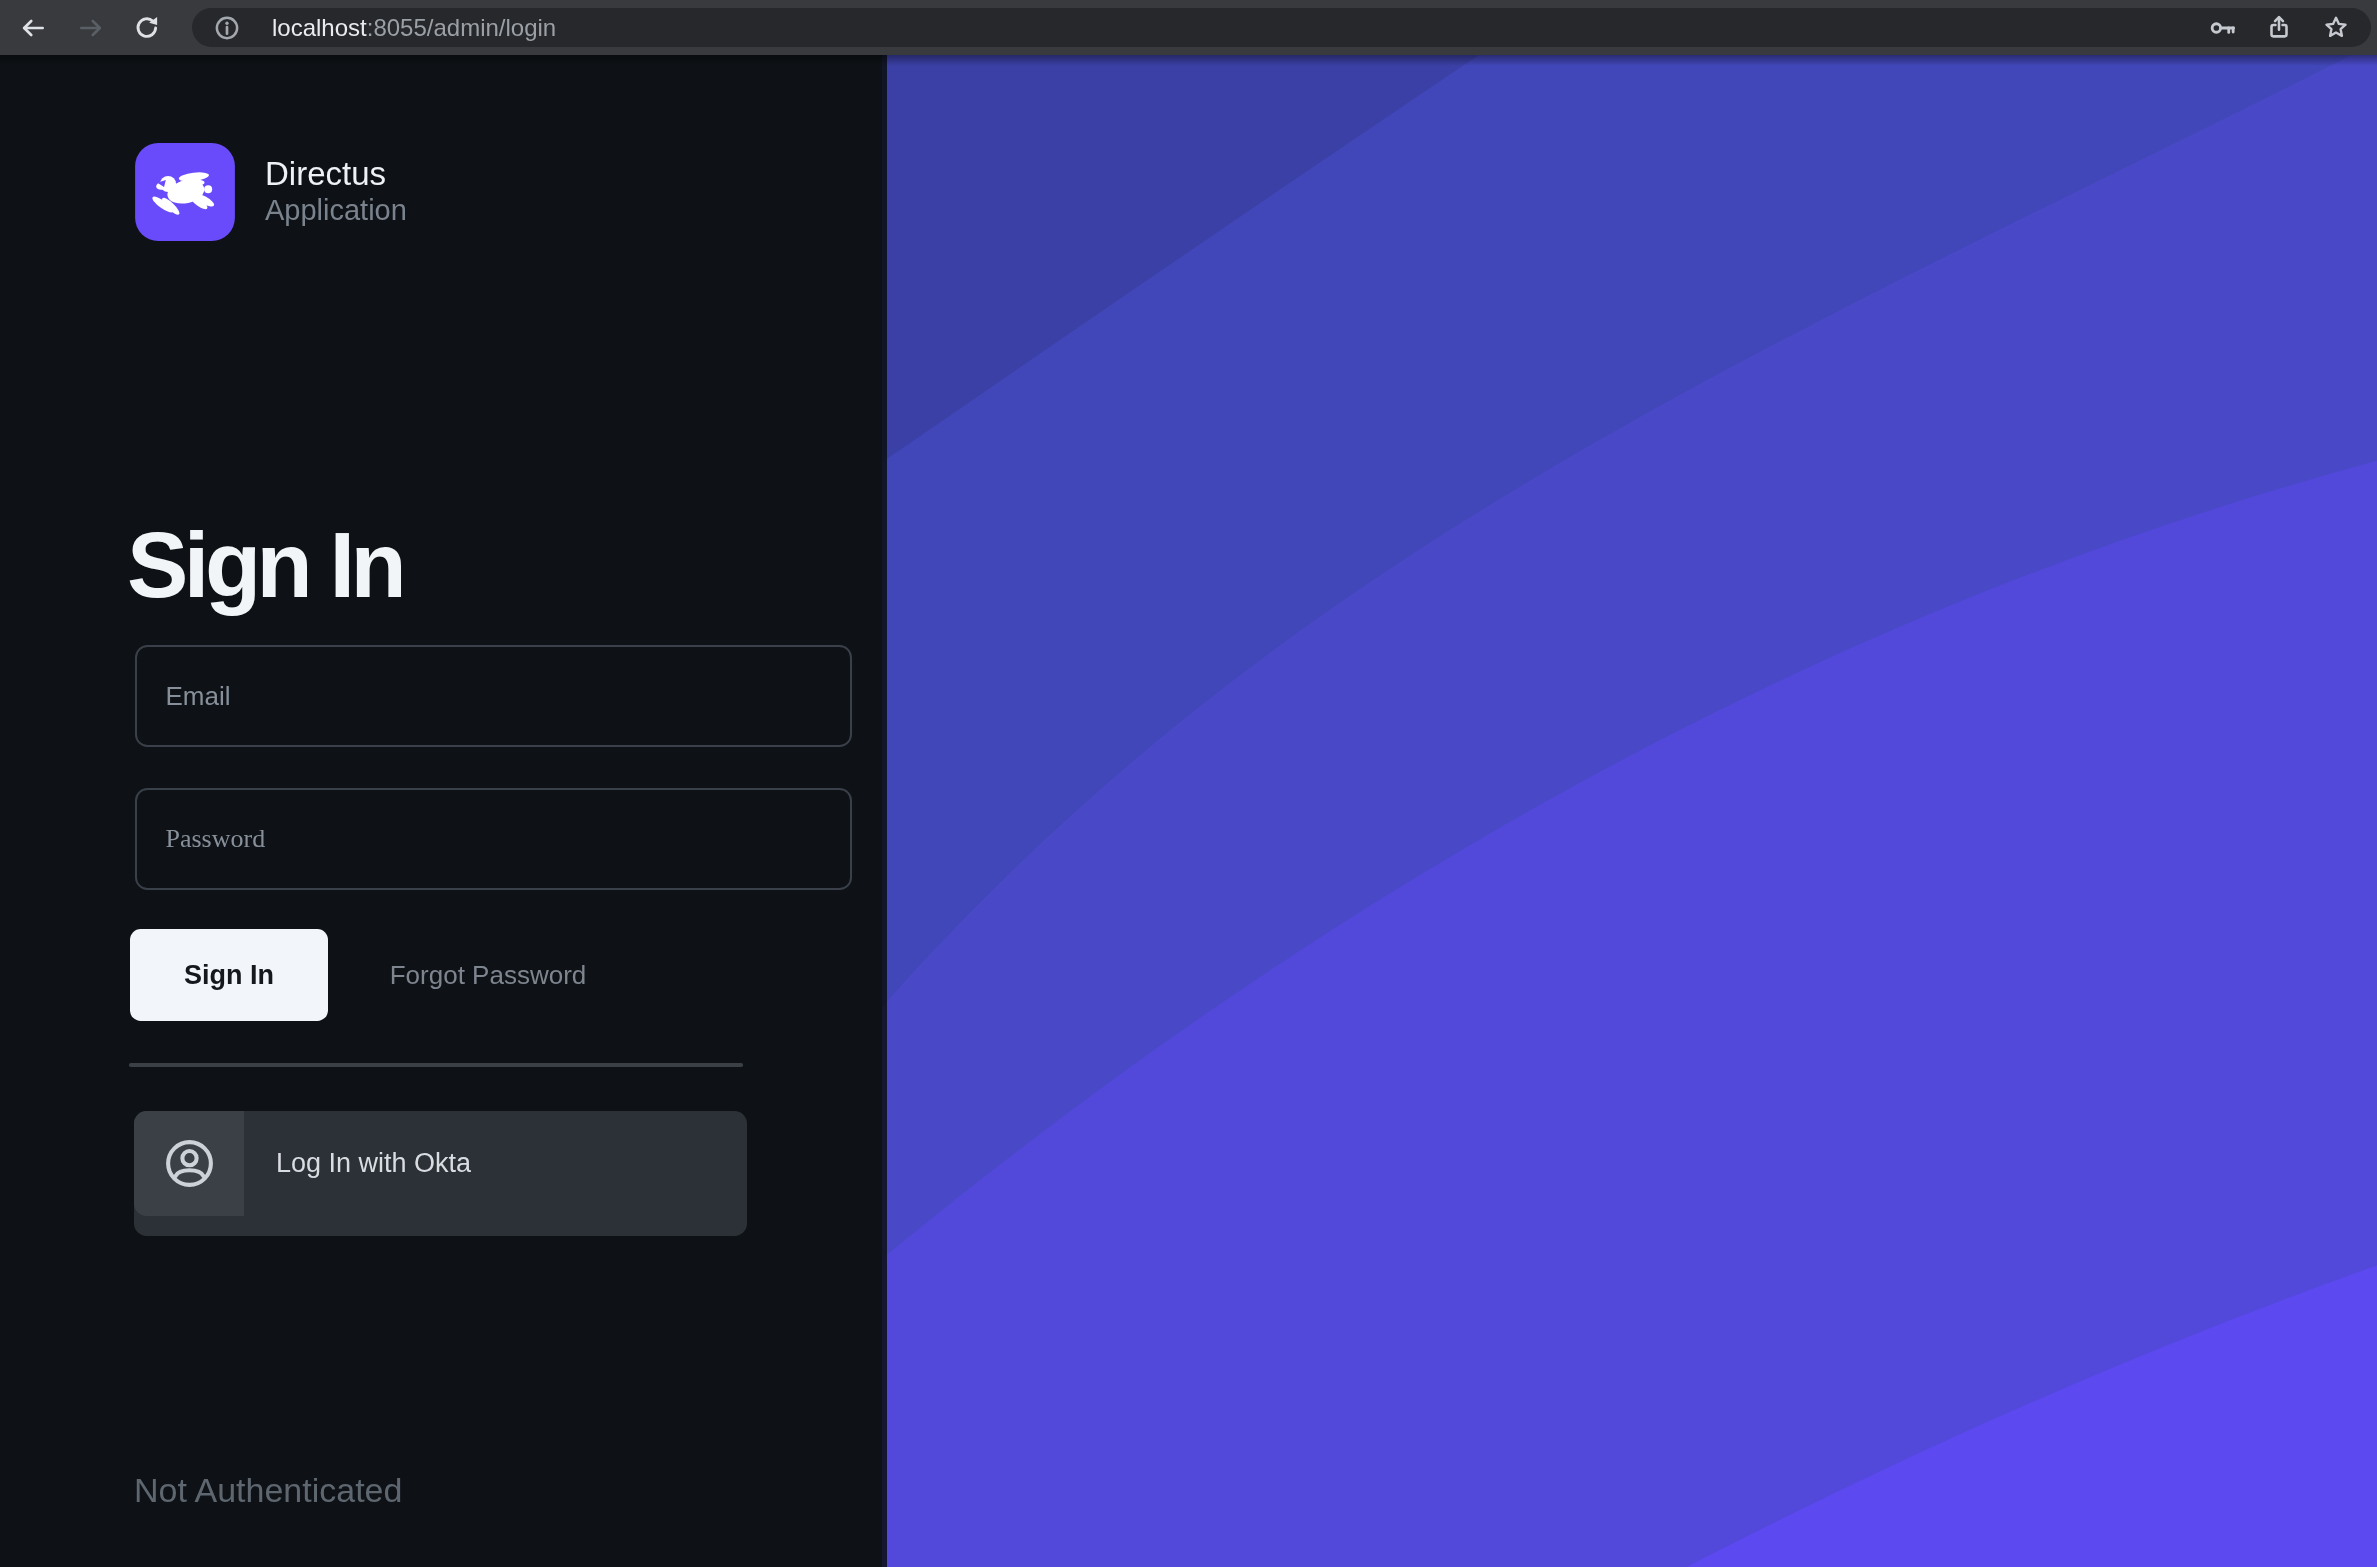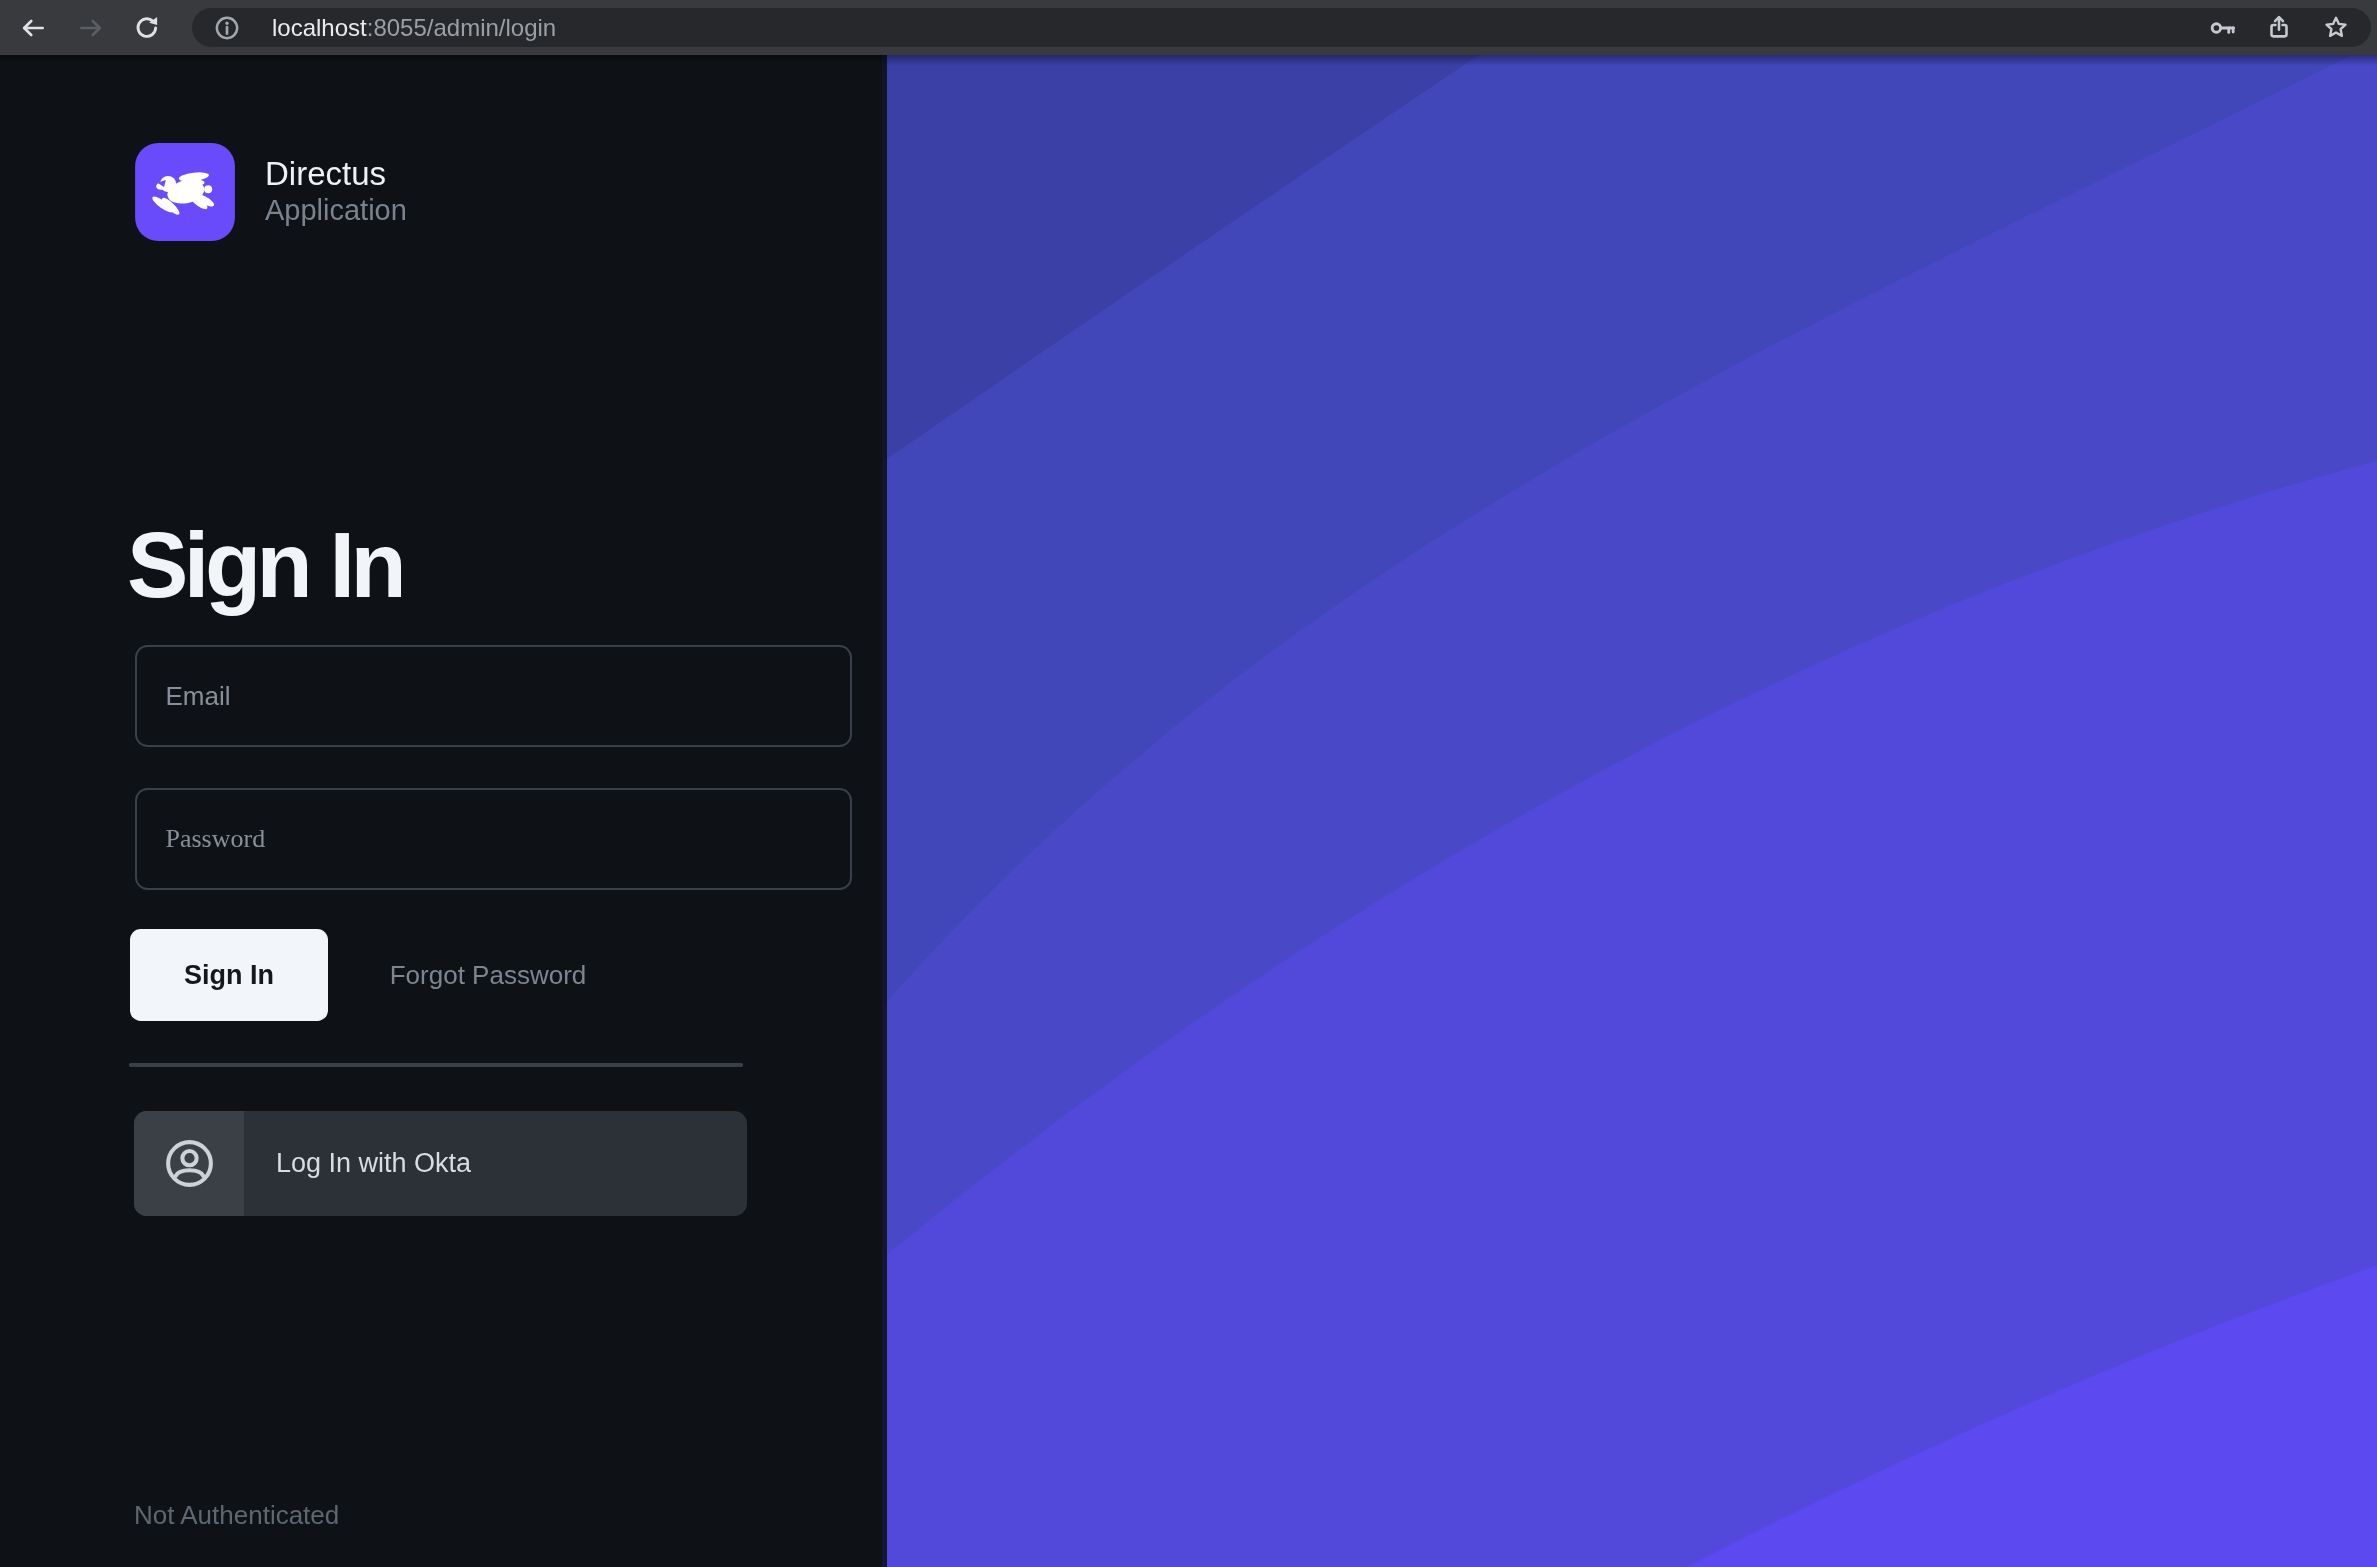--- a/index.html
+++ b/index.html
@@ -46,28 +46,28 @@
   .fld::placeholder { color:#87909A; opacity:1; }
   .fld-email { top:590px; }
   .fld-password { top:733px;font-family:Liberation Serif, serif; }
   .btn-signin { position:absolute; left:130px; top:874px; width:198px; height:92px;
                 background:#F2F5FA; color:#15181C; border:none; border-radius:10.7px;
                 font-size:27px; font-weight:bold; font-family:inherit; cursor:pointer; }
   .link-forgot { position:absolute; left:372px; top:874px; width:232px; height:92px;
                  line-height:92px; text-align:center; font-size:26px; color:#7E858F; cursor:pointer; }
   .divider { position:absolute; left:129px; top:1008px; width:614px; height:3.6px;
              background:#3A4046; border-radius:1.8px; }
-  .btn-okta { position:absolute; left:134px; top:1056px; width:613px; height:105px;
+  .btn-okta { position:absolute; left:134px; top:1056px; width:613px; height:125px;
               background:#2C3137; border-radius:12.5px; cursor:pointer; }
   .okta-iconbox { position:absolute; left:0; top:0; width:110px; height:105px;
                   background:#3B4046; border-radius:12.5px 0 0 12.5px; }
   .okta-iconbox svg { position:absolute; left:27px; top:24px; }
   .okta-label { position:absolute; left:142px; top:0; height:105px; line-height:105px;
                 font-size:27px; color:#D9DDE2; }
-  .status { position:absolute; left:134px; top:1416px; font-size:26px; color:#5E666F;margin-top:29px; }
+  .status { position:absolute; left:134px; top:1416px; font-size:34px; color:#5E666F; }
 </style>
 </head>
 <body>
 
 <div class="toolbar">
 
   <div class="nav-btn nav-back">
     <svg viewBox="0 0 34 34" width="30" height="30" fill="none" stroke="#DEE1E5" stroke-width="3" stroke-linecap="round" stroke-linejoin="round">
       <path d="M28 17 H7"></path>
         <path d="M15 9 L7 17 L15 25"></path>

